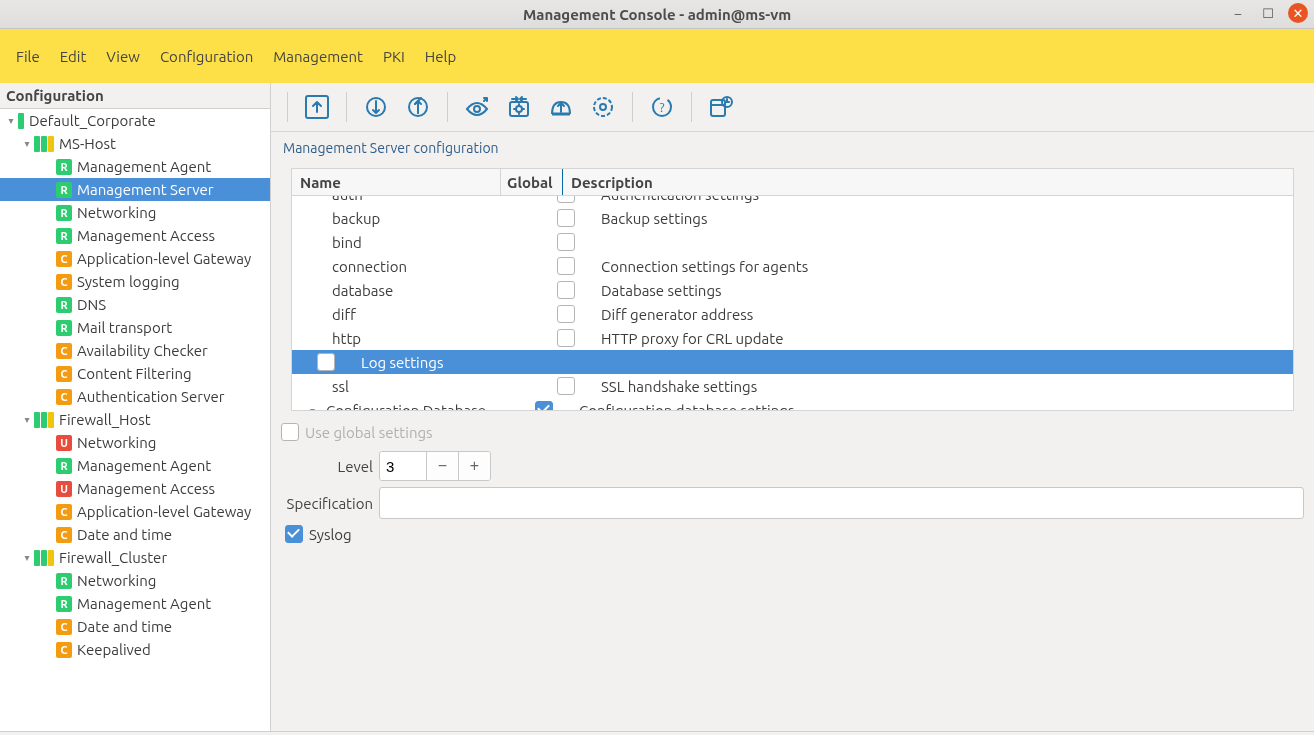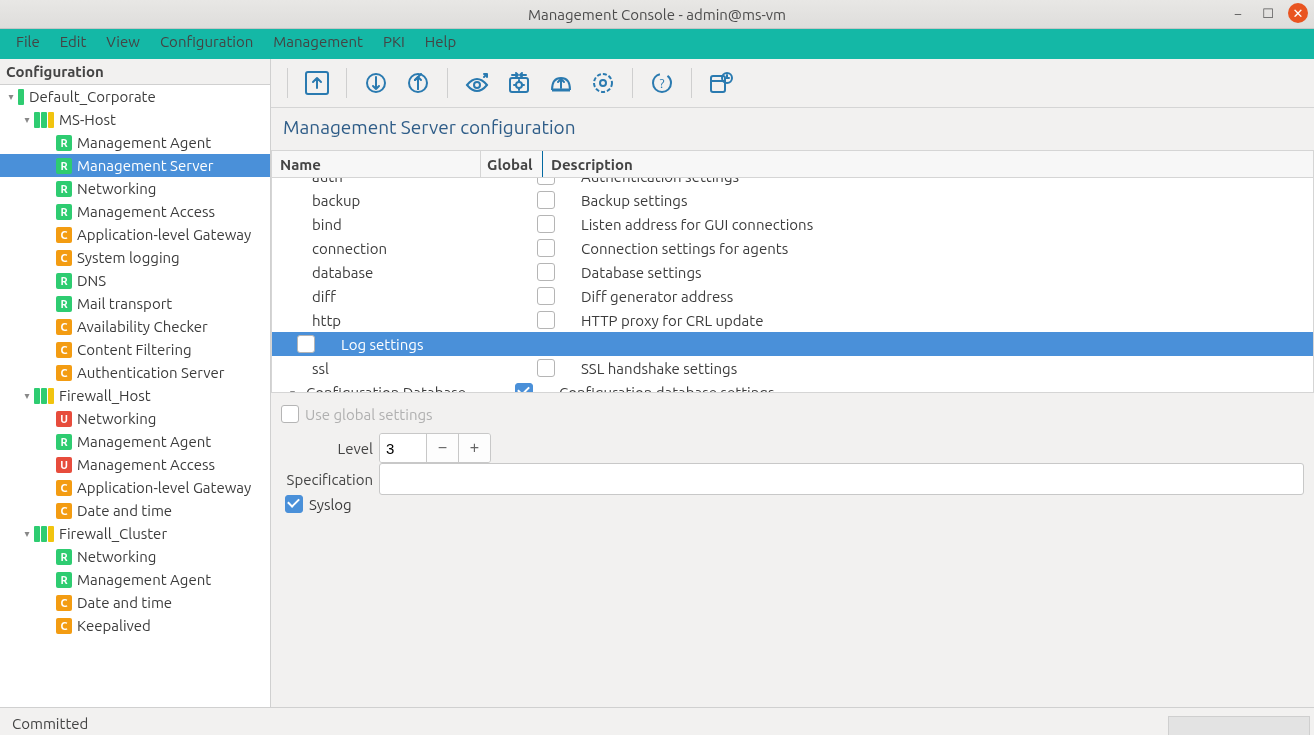--- a/index.html
+++ b/index.html
@@ -20,21 +20,21 @@
     background: linear-gradient(#e8e7e5, #dedddb);
     border-bottom: 1px solid #c5c5c5;
     display: flex;
     align-items: center;
     position: relative;
   }
   .titlebar-title {
     position: absolute;
     left: 0; right: 0;
     text-align: center;
-    font-weight: normal;
+    font-weight: bold;
     color: #4c4c4c;
     font-size: 15px;
   }
   .win-controls {
     position: absolute;
     right: 6px;
     top: 3px;
     display: flex;
     gap: 10px;
     align-items: center;
@@ -50,23 +50,24 @@
     color: #555;
   }
   .win-btn.close {
     background: #e95420;
     color: #fff;
   }
 
   
   .menubar {
     height: 30px;
-    background: #14b8a6;
-    display: flex;
-    padding: 0 6px;
+    background: #fde047;
+    display: flex;
+    align-items: center;
+    padding: 12px 6px;
     gap: 0;
     color: #444;
   }
   .menubar-item {
     padding: 4px 10px;
     cursor: default;
   }
 
   
   .body-row {
@@ -171,28 +172,28 @@
     display: flex;
     align-items: center;
     justify-content: center;
     margin: 0 4px;
   }
   .tool-btn svg { stroke: #2a7ab0; }
   .tool-btn.boxed svg rect.frame { stroke: #2a7ab0; fill: none; }
 
   
   .section-title {
-    font-size: 19px;
+    font-size: 14px;
     color: #2f5d88;
     padding: 8px 12px 12px 12px;
   }
 
   
   .config-wrap {
-    margin: 0 0;
+    margin: 0 20px;
     background: #fff;
     border: 1px solid #d5d5d5;
   }
   .config-head {
     display: flex;
     height: 26px;
     align-items: center;
     border-bottom: 1px solid #d5d5d5;
     background: #f7f7f7;
     font-weight: bold;
@@ -255,21 +256,21 @@
     margin-right:4px;
   }
 
   
   .form {
     padding: 8px 10px;
   }
   .form-row {
     display: flex;
     align-items: center;
-    margin: 0 0;
+    margin: 6px 0;
   }
   .form-row .flabel {
     width: 92px;
     text-align: right;
     padding-right: 6px;
     color: #444;
   }
   .disabled { color: #b0b0b0; }
   .spin {
     display: flex;
@@ -570,21 +571,20 @@
               </div>
               <div class="col-desc">Backup settings</div>
             </div>
             <div class="cfg-row">
               <div class="col-name">
                 <span>bind</span>
               </div>
               <div class="col-global">
                 <span class="chk"></span>
               </div>
-              <div class="col-desc">Listen address for GUI connections</div>
             </div>
             <div class="cfg-row">
               <div class="col-name">
                 <span>connection</span>
               </div>
               <div class="col-global">
                 <span class="chk"></span>
               </div>
               <div class="col-desc">Connection settings for agents</div>
             </div>

